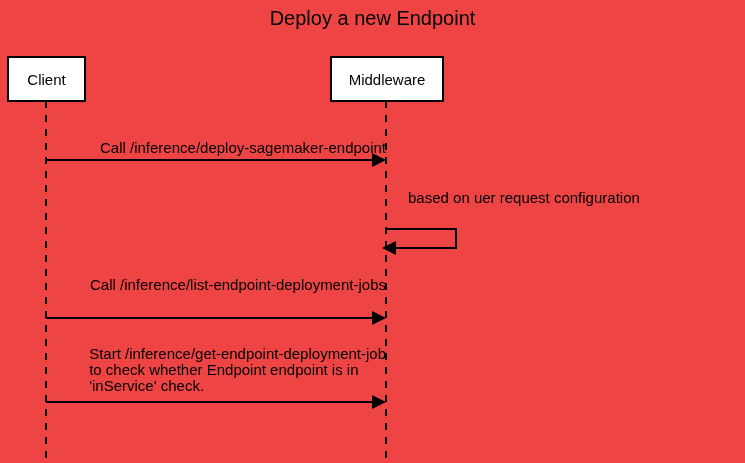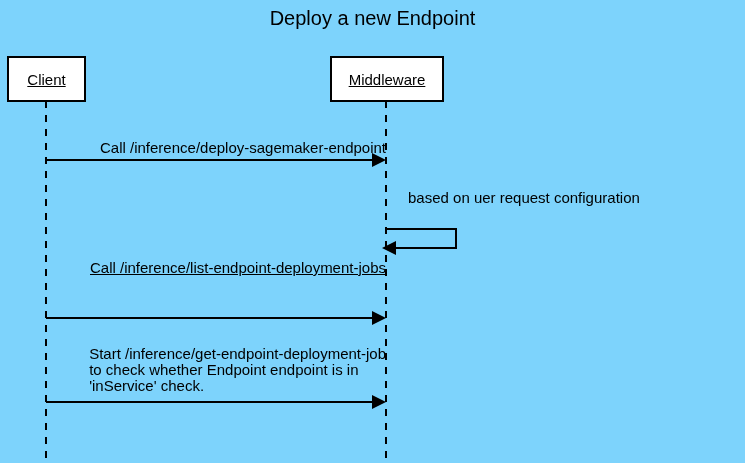--- a/index.html
+++ b/index.html
@@ -4,21 +4,21 @@
 <style>
   html, body {
     margin: 0;
     padding: 0;
     background: #ffffff;
   }
   .canvas {
     position: relative;
     width: 745px;
     height: 463px;
-    background: #7dd3fc;
+    background: #ef4444;
     font-family: "Liberation Sans", sans-serif;
     color: #000000;
     overflow: hidden;
   }
   .title {
     position: absolute;
     top: 6px;
     left: 0;
     width: 745px;
     text-align: center;
@@ -30,21 +30,20 @@
     position: absolute;
     top: 56px;
     height: 46px;
     border: 2px solid #000000;
     box-sizing: border-box;
     background: #ffffff;
     display: flex;
     align-items: center;
     justify-content: center;
     font-size: 15px;
-    text-decoration: underline;
   }
   .actor.client { left: 7px; width: 79px; }
   .actor.middleware { left: 330px; width: 114px; }
   .lifeline {
     position: absolute;
     top: 101px;
     width: 2px;
     height: 362px;
     background: repeating-linear-gradient(to bottom, #000000 0px, #000000 7px, transparent 7px, transparent 14px);
   }
@@ -123,21 +122,21 @@
   <div class="arrow-head-right" style="left:372px; top:153px;"></div>
 
   <div class="self-text">
     <div>based on uer request configuration</div>
   </div>
   <div class="seg self-top"></div>
   <div class="seg self-right"></div>
   <div class="seg self-bottom"></div>
   <div class="arrow-head-left" style="left:382px; top:241px;"></div>
 
-  <div class="msg-label" style="top:260px;text-decoration:underline;">
+  <div class="msg-label" style="top:277px;">
     <div class="lines">
       <div>Call /inference/list-endpoint-deployment-jobs</div>
     </div>
   </div>
   <div class="arrow-line" style="top:317px;"></div>
   <div class="arrow-head-right" style="left:372px; top:311px;"></div>
 
   <div class="msg-label" style="top:346px;">
     <div class="lines">
       <div>Start /inference/get-endpoint-deployment-job</div>

